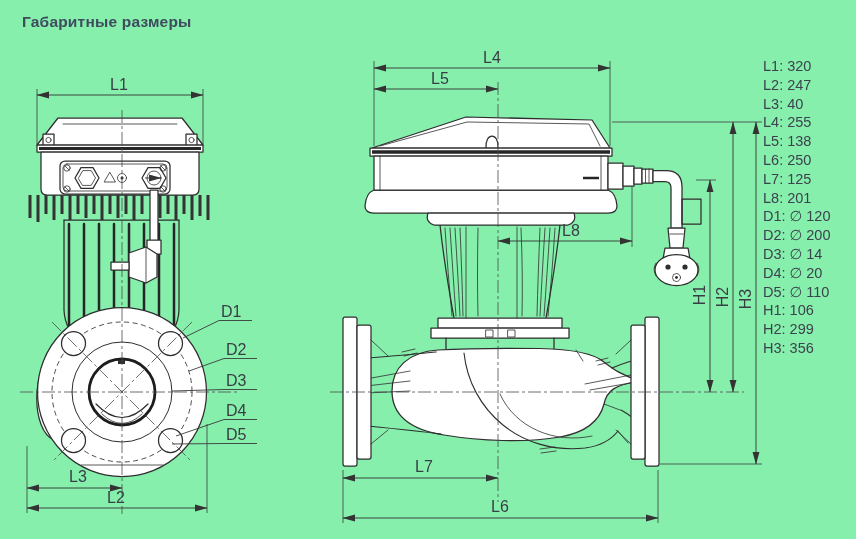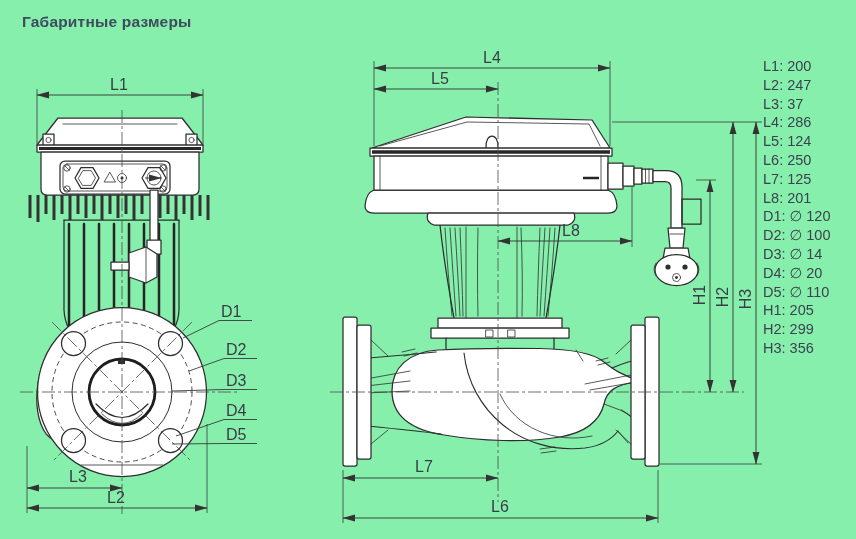--- a/index.html
+++ b/index.html
@@ -248,30 +248,30 @@
         <text class="dl" transform="translate(705,295) rotate(-90)" text-anchor="middle">H1</text>
         <line class="dim" x1="733" y1="122" x2="733" y2="392" marker-start="url(#arr)" marker-end="url(#arr)"></line>
         <text class="dl" transform="translate(728,297) rotate(-90)" text-anchor="middle">H2</text>
         <line class="dim" x1="756" y1="122" x2="756" y2="464" marker-start="url(#arr)" marker-end="url(#arr)"></line>
         <text class="dl" transform="translate(751,299) rotate(-90)" text-anchor="middle">H3</text>
       </g>
     </g>
   </svg>
 
   <div class="dim-list">
-    <div class="dim-row">L1: 200</div>
+    <div class="dim-row">L1: 320</div>
     <div class="dim-row">L2: 247</div>
-    <div class="dim-row">L3: 37</div>
-    <div class="dim-row">L4: 286</div>
-    <div class="dim-row">L5: 124</div>
+    <div class="dim-row">L3: 40</div>
+    <div class="dim-row">L4: 255</div>
+    <div class="dim-row">L5: 138</div>
     <div class="dim-row">L6: 250</div>
     <div class="dim-row">L7: 125</div>
     <div class="dim-row">L8: 201</div>
     <div class="dim-row">D1: ∅ 120</div>
-    <div class="dim-row">D2: ∅ 100</div>
+    <div class="dim-row">D2: ∅ 200</div>
     <div class="dim-row">D3: ∅ 14</div>
     <div class="dim-row">D4: ∅ 20</div>
     <div class="dim-row">D5: ∅ 110</div>
-    <div class="dim-row">H1: 205</div>
+    <div class="dim-row">H1: 106</div>
     <div class="dim-row">H2: 299</div>
     <div class="dim-row">H3: 356</div>
   </div>
 </div>
 
 </body></html>

